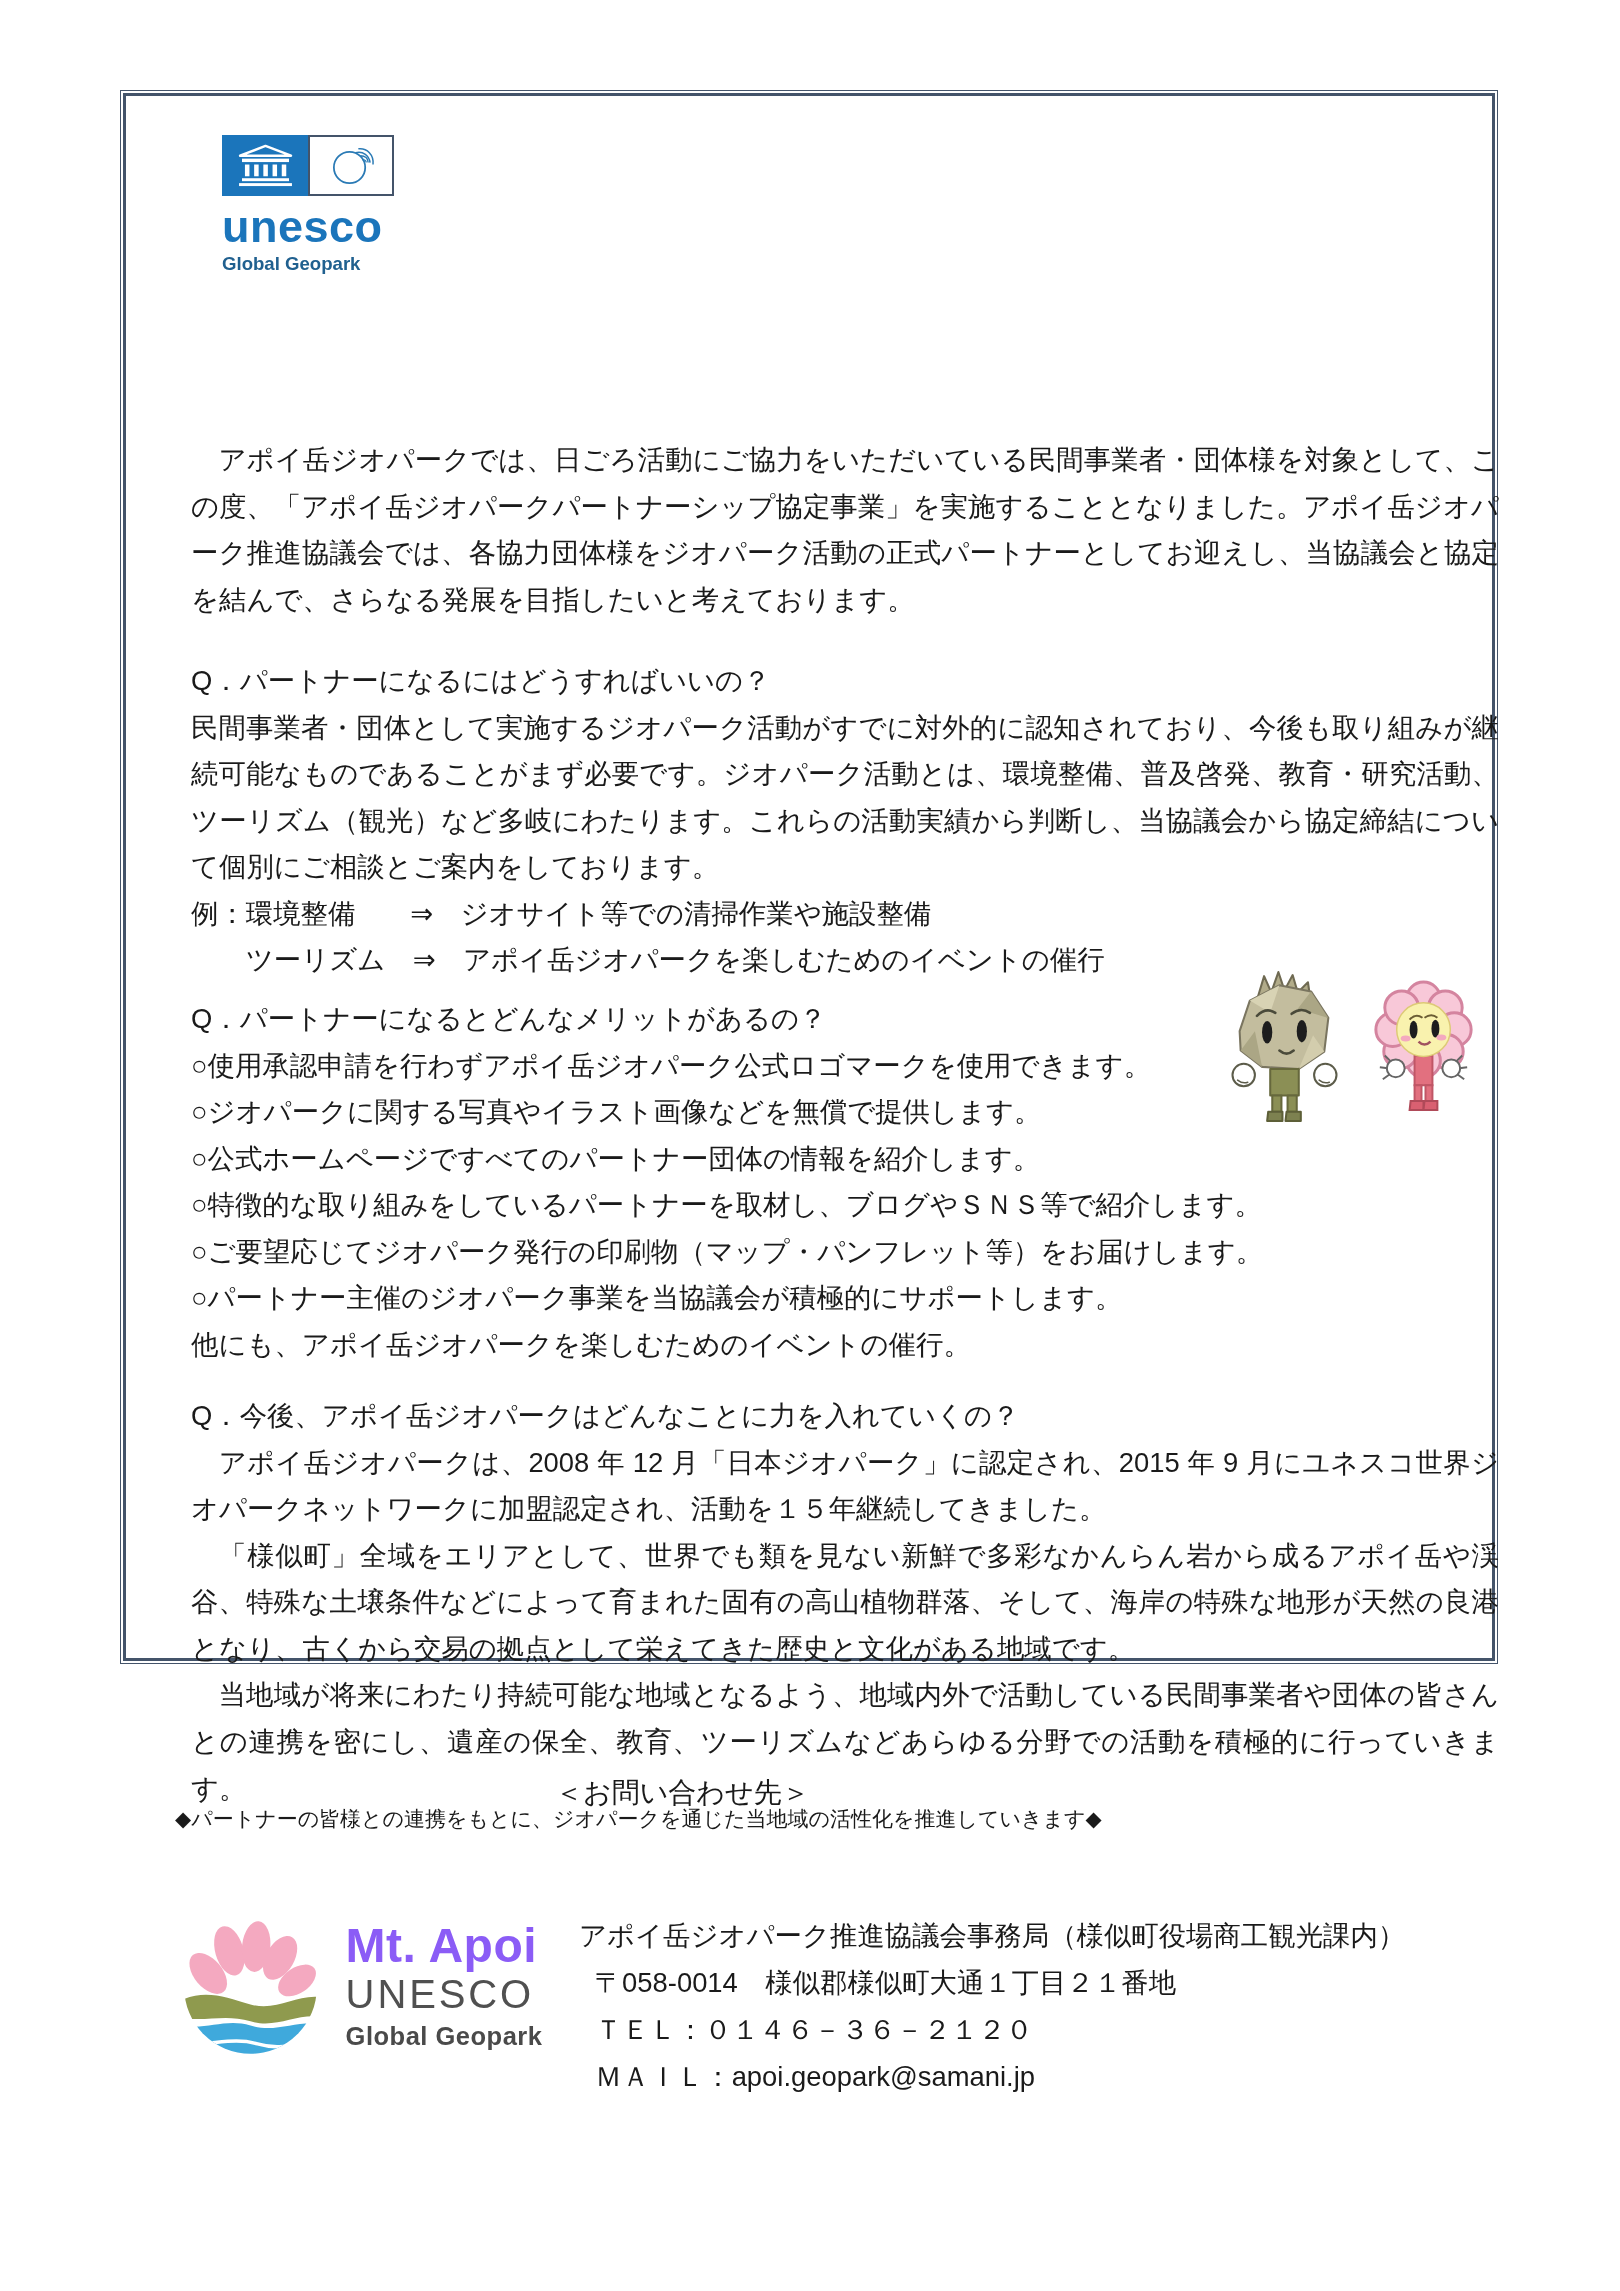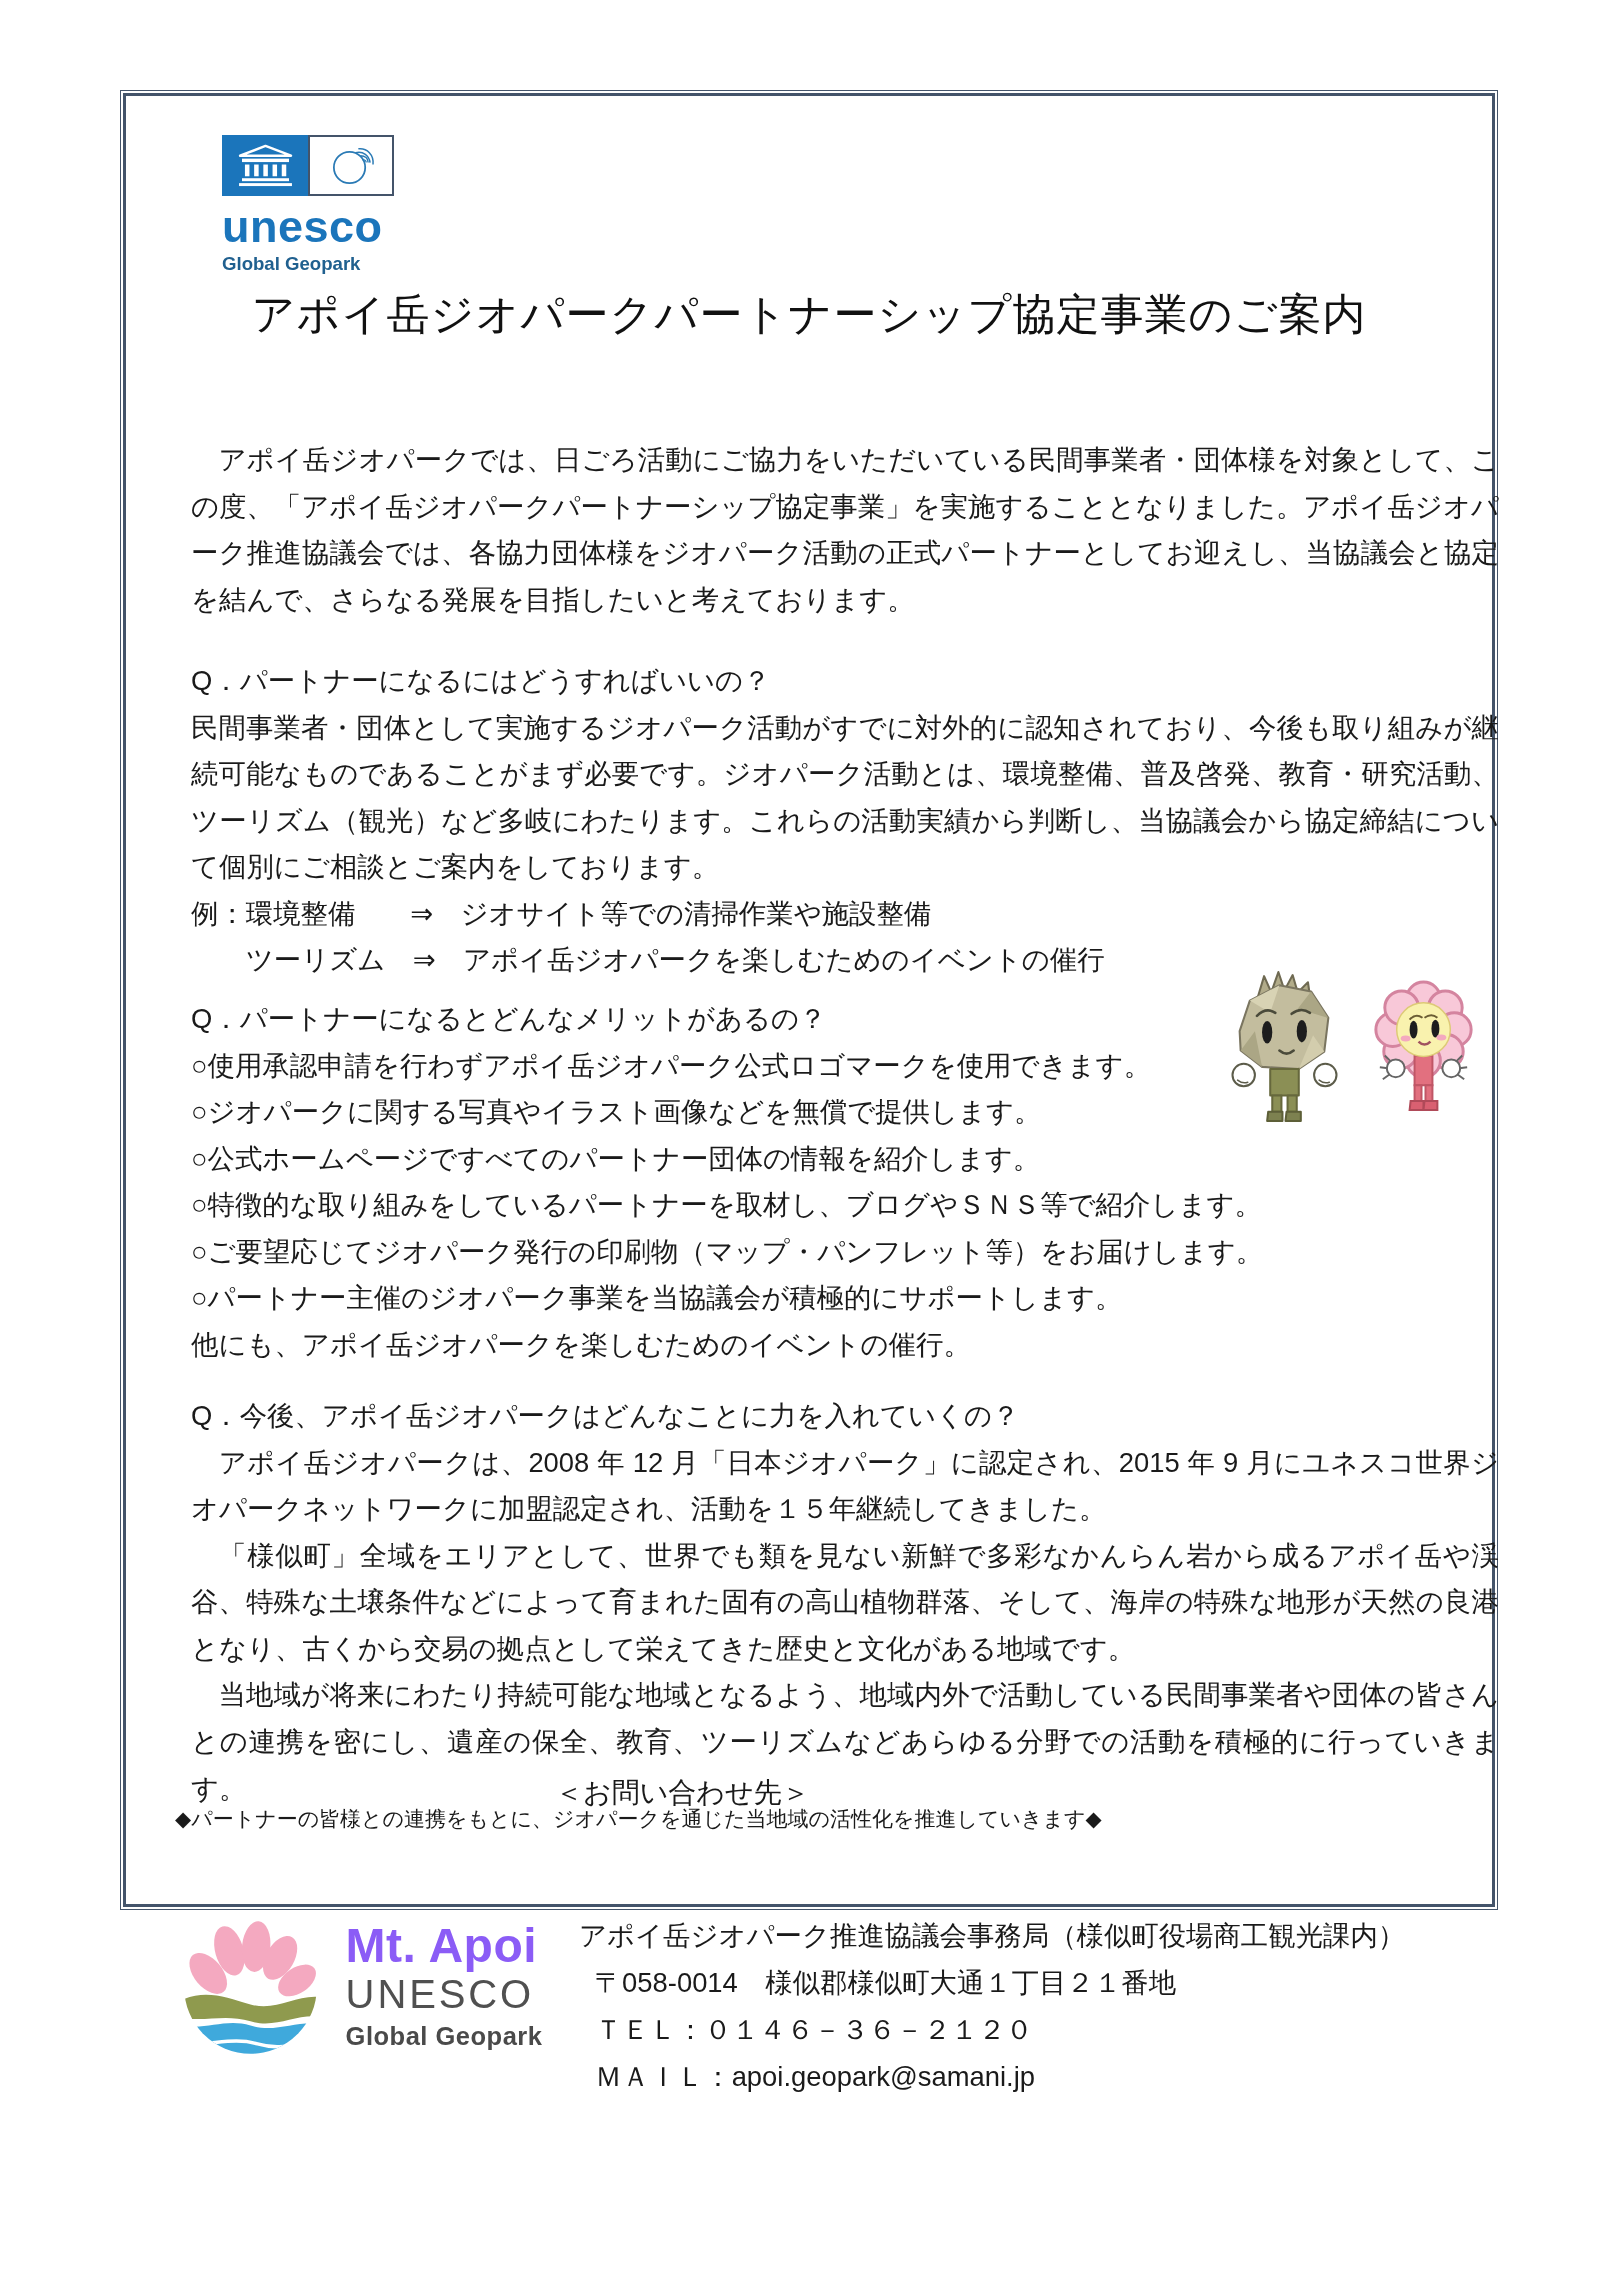--- a/index.html
+++ b/index.html
@@ -2,21 +2,21 @@
 <html lang="ja"><head>
 <meta charset="utf-8">
 <style>
   html,body{margin:0;padding:0;}
   body{
     width:1620px;height:2292px;position:relative;background:#ffffff;
     font-family:"Liberation Sans","DejaVu Sans",sans-serif;color:#1a1a1a;
     -webkit-font-smoothing:antialiased;
   }
   .sheet{
-    position:absolute;left:123px;top:93px;width:1372px;height:1814px;
+    position:absolute;left:123px;top:93px;width:1372px;height:1568px;
     border:3.9px solid #44546a;outline:1px solid #44546a;outline-offset:2.9px;
     background:#fff;box-sizing:border-box;
   }
   
   .u-logo{position:absolute;top:39px;left:96px;}
   .logo-boxes{display:flex;}
   .box-blue{width:86px;height:61px;background:#1b75bb;display:flex;align-items:center;justify-content:center;}
   .box-white{width:86px;height:61px;background:#fff;border:2px solid #44546a;box-sizing:border-box;display:flex;align-items:center;justify-content:center;}
   .u-word{margin-top:7.8px;font-size:45px;font-weight:bold;color:#1b75bb;letter-spacing:0.5px;line-height:1;}
   .u-sub{margin-top:5.9px;font-size:18.6px;font-weight:bold;color:#20608f;line-height:1;}
@@ -72,21 +72,20 @@
           <path d="M39,7 C48,6 55,13 54,23" fill="none" stroke="#2a7ab5" stroke-width="1.5"></path>
           <path d="M41,14 C46,14 49,17 49,21" fill="none" stroke="#2a7ab5" stroke-width="1.5"></path>
           <path d="M43,18 C46,18 47,19 47,21" fill="none" stroke="#2a7ab5" stroke-width="1.3"></path>
         </svg>
       </div>
     </div>
     <div class="u-word">unesco</div>
     <div class="u-sub">Global Geopark</div>
   </header>
 
-  <h1 class="doc-title">アポイ岳ジオパークパートナーシップ協定事業のご案内</h1>
 
   <p class="body-text just intro">　アポイ岳ジオパークでは、日ごろ活動にご協力をいただいている民間事業者・団体様を対象として、この度、「アポイ岳ジオパークパートナーシップ協定事業」を実施することとなりました。アポイ岳ジオパーク推進協議会では、各協力団体様をジオパーク活動の正式パートナーとしてお迎えし、当協議会と協定を結んで、さらなる発展を目指したいと考えております。</p>
 
   <section class="q1 body-text">
     <div>Q．パートナーになるにはどうすればいいの？</div>
     <p class="just">民間事業者・団体として実施するジオパーク活動がすでに対外的に認知されており、今後も取り組みが継続可能なものであることがまず必要です。ジオパーク活動とは、環境整備、普及啓発、教育・研究活動、ツーリズム（観光）など多岐にわたります。これらの活動実績から判断し、当協議会から協定締結について個別にご相談とご案内をしております。</p>
     <div>例：環境整備　　⇒　ジオサイト等での清掃作業や施設整備</div>
     <div>　　ツーリズム　⇒　アポイ岳ジオパークを楽しむためのイベントの催行</div>
   </section>
 

